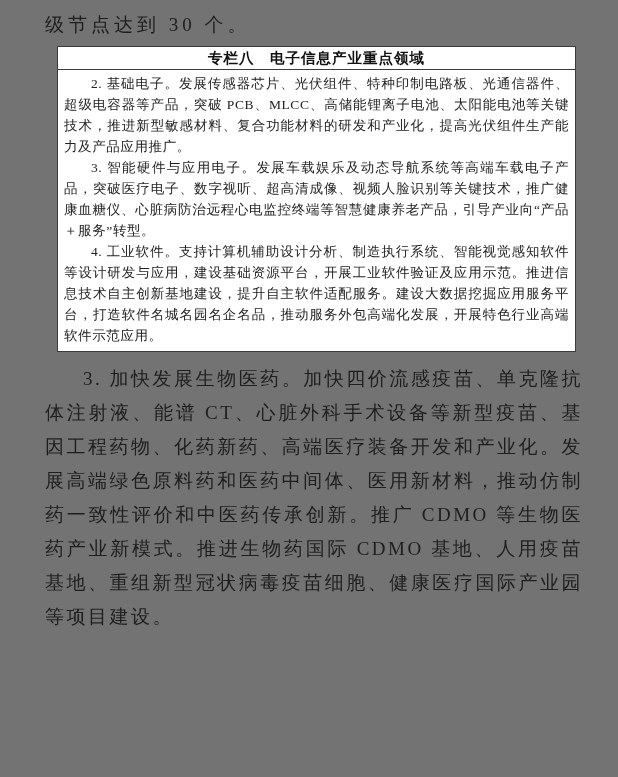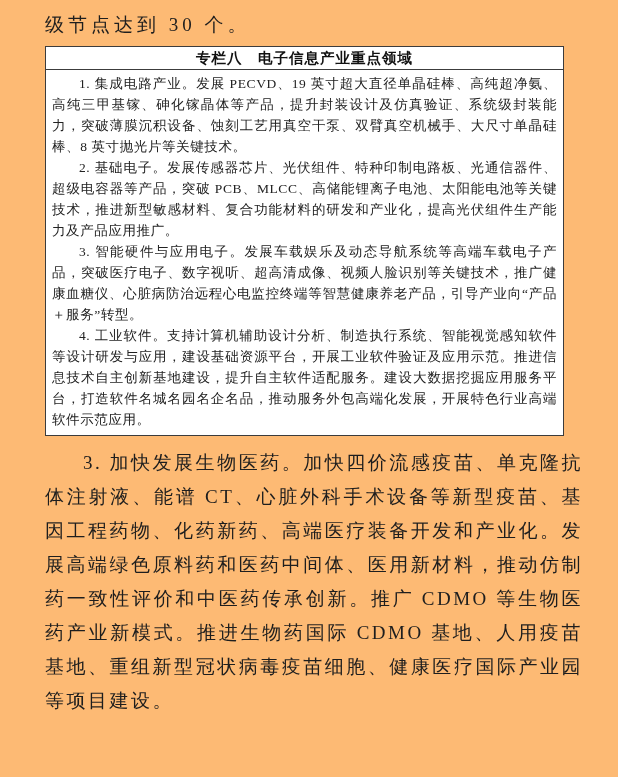--- a/index.html
+++ b/index.html
@@ -12,33 +12,33 @@
     height: 777px;
     font-family: "Liberation Serif", "DejaVu Serif", serif;
     color: #1e1e1e;
     overflow: hidden;
   }
   .page {
     box-sizing: border-box;
     width: 618px;
     height: 777px;
     padding: 12px 35px 12px 45px;
-    background: #fdba74;
+    background: #737373;
   }
   .intro-line {
     margin: 0 0 8px 0;
     font-size: 19px;
     line-height: 26px;
     letter-spacing: 4px;
     color: #1e1e1e;
   }
   .special-box {
     box-sizing: border-box;
     width: 519px;
-    margin-left: 0;
+    margin-left: 12px;
     border: 1px solid #3c3c3c;
     background: #ffffff;
   }
   .box-title {
     font-family: "Liberation Sans", "DejaVu Sans", sans-serif;
     font-weight: bold;
     font-size: 14.5px;
     line-height: 22px;
     text-align: center;
     letter-spacing: 1px;
@@ -72,21 +72,20 @@
 </head>
 <body>
 
 <div class="page">
 
   <p class="intro-line">级节点达到 30 个。</p>
 
   <div class="special-box">
     <div class="box-title">专栏八　电子信息产业重点领域</div>
     <div class="box-content">
-      <p>1. 集成电路产业。发展 PECVD、19 英寸超大直径单晶硅棒、高纯超净氨、高纯三甲基镓、砷化镓晶体等产品，提升封装设计及仿真验证、系统级封装能力，突破薄膜沉积设备、蚀刻工艺用真空干泵、双臂真空机械手、大尺寸单晶硅棒、8 英寸抛光片等关键技术。</p>
       <p>2. 基础电子。发展传感器芯片、光伏组件、特种印制电路板、光通信器件、超级电容器等产品，突破 PCB、MLCC、高储能锂离子电池、太阳能电池等关键技术，推进新型敏感材料、复合功能材料的研发和产业化，提高光伏组件生产能力及产品应用推广。</p>
       <p>3. 智能硬件与应用电子。发展车载娱乐及动态导航系统等高端车载电子产品，突破医疗电子、数字视听、超高清成像、视频人脸识别等关键技术，推广健康血糖仪、心脏病防治远程心电监控终端等智慧健康养老产品，引导产业向“产品＋服务”转型。</p>
       <p>4. 工业软件。支持计算机辅助设计分析、制造执行系统、智能视觉感知软件等设计研发与应用，建设基础资源平台，开展工业软件验证及应用示范。推进信息技术自主创新基地建设，提升自主软件适配服务。建设大数据挖掘应用服务平台，打造软件名城名园名企名品，推动服务外包高端化发展，开展特色行业高端软件示范应用。</p>
     </div>
   </div>
 
   <p class="body-paragraph">3. 加快发展生物医药。加快四价流感疫苗、单克隆抗体注射液、能谱 CT、心脏外科手术设备等新型疫苗、基因工程药物、化药新药、高端医疗装备开发和产业化。发展高端绿色原料药和医药中间体、医用新材料，推动仿制药一致性评价和中医药传承创新。推广 CDMO 等生物医药产业新模式。推进生物药国际 CDMO 基地、人用疫苗基地、重组新型冠状病毒疫苗细胞、健康医疗国际产业园等项目建设。</p>
 
 </div>
 

